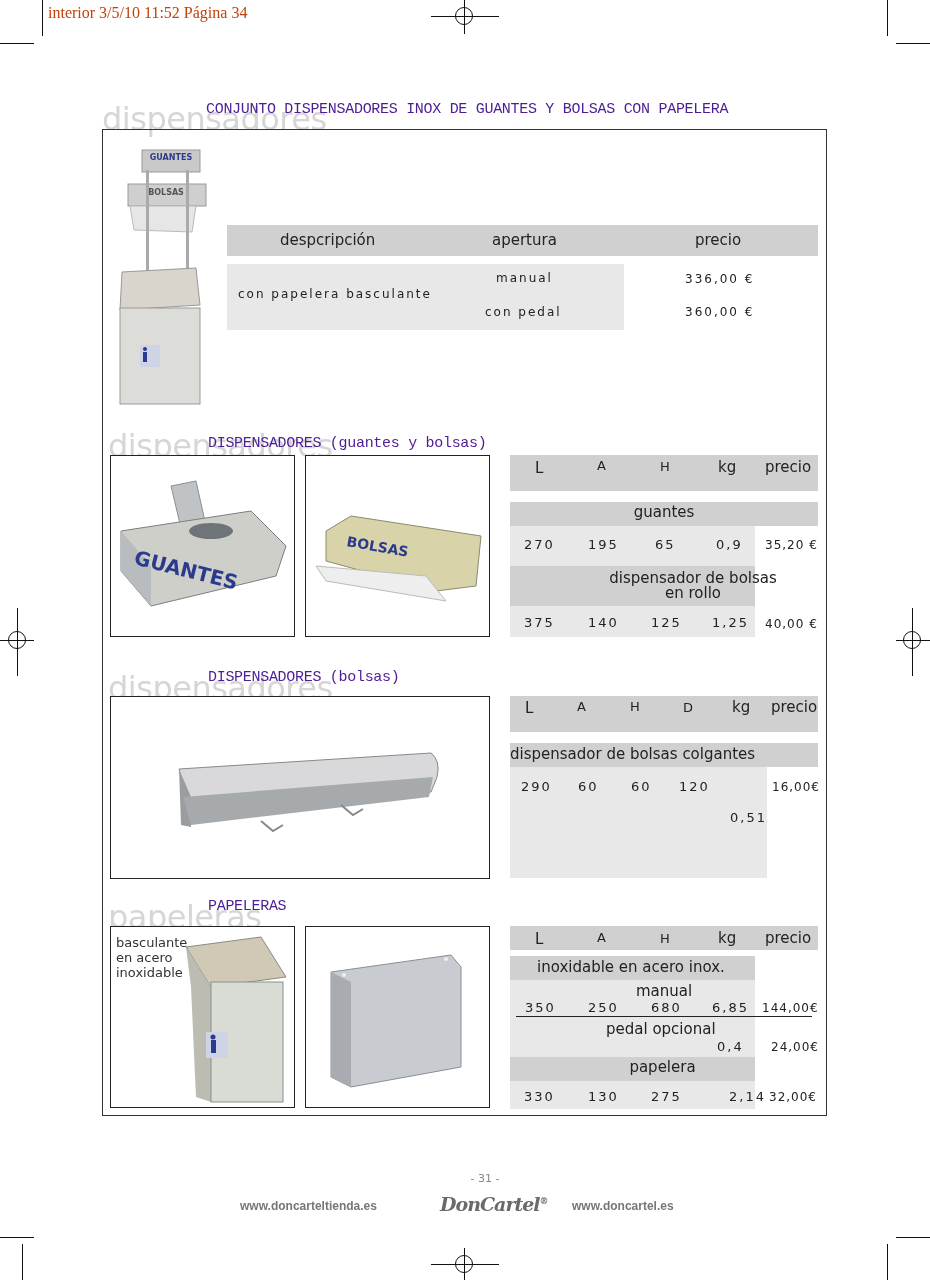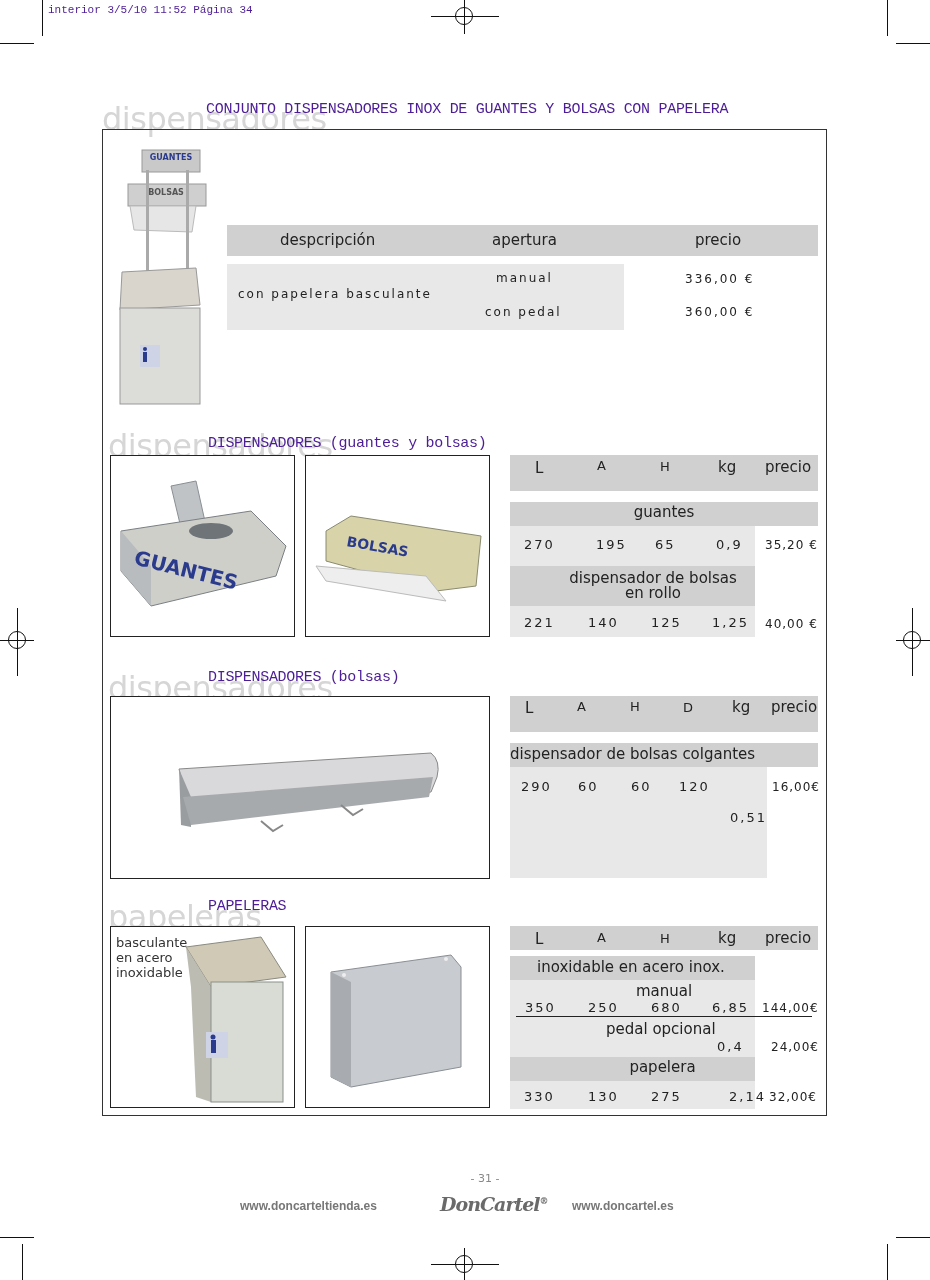--- a/index.html
+++ b/index.html
@@ -1,19 +1,19 @@
 <!DOCTYPE html>
 <html><head>
 <meta charset="utf-8">
 <style>
   html, body { margin:0; padding:0; }
   body { width:930px; height:1280px; position:relative; background:#ffffff; overflow:hidden;
          font-family:"DejaVu Sans", sans-serif; color:#222; }
   .abs { position:absolute; }
-  .slug { left:48px; top:4px; font-family:Liberation Mono, monospace; font-size:11px; color:#4c1d95; }
+  .slug { left:48px; top:4px; font-family:Liberation Serif, serif; font-size:16px; color:#c2410c; }
   .vline { position:absolute; width:1px; background:#111; }
   .hline { position:absolute; height:1px; background:#111; }
   .reg { position:absolute; width:16px; height:16px; border:1px solid #111; border-radius:50%; }
   .frame { left:102px; top:129px; width:723px; height:985px; border:1px solid #333; }
   .sec-title { font-family:Liberation Mono, monospace; font-size:15px; color:#4c1d95; letter-spacing:-0.3px; white-space:nowrap; }
   .wm { font-family:"DejaVu Sans", sans-serif; font-size:32px; color:#d6d6d6; letter-spacing:-0.5px; white-space:nowrap; }
   .gray-dark { background:#d0d0d0; }
   .gray-light { background:#e8e8e8; }
   .cell { position:absolute; font-size:13px; letter-spacing:2px; color:#222; white-space:nowrap; }
   .hdr { position:absolute; font-size:15px; color:#222; white-space:nowrap; }
@@ -113,32 +113,32 @@
 <div class="hdr" style="left:535px;top:459px;">L</div>
 <div class="hdr" style="left:597px;top:458px;font-size:13px;">A</div>
 <div class="hdr" style="left:660px;top:459px;font-size:13px;">H</div>
 <div class="hdr" style="left:718px;top:458px;">kg</div>
 <div class="hdr" style="left:765px;top:458px;">precio</div>
 
 <div class="abs gray-dark" style="left:510px;top:502px;width:308px;height:24px;"></div>
 <div class="hdr ctr" style="left:510px;top:503px;width:308px;">guantes</div>
 <div class="abs gray-light" style="left:510px;top:526px;width:245px;height:40px;"></div>
 <div class="cell" style="left:524px;top:537px;">270</div>
-<div class="cell" style="left:588px;top:537px;margin-left:8px;">195</div>
+<div class="cell" style="left:588px;top:537px;">195</div>
 <div class="cell" style="left:655px;top:537px;">65</div>
 <div class="cell" style="left:716px;top:537px;">0,9</div>
 <div class="cell" style="left:765px;top:538px;font-size:12px;letter-spacing:1px;">35,20 €</div>
 
 <div class="abs gray-dark" style="left:510px;top:566px;width:245px;height:40px;"></div>
-<div class="hdr ctr" style="left:510px;top:571px;width:286px;line-height:15px;">
+<div class="hdr ctr" style="left:510px;top:571px;width:286px;line-height:15px;padding-left:40px;">
   <div>dispensador de bolsas</div>
   <div>en rollo</div>
 </div>
 <div class="abs gray-light" style="left:510px;top:606px;width:245px;height:31px;"></div>
-<div class="cell" style="left:524px;top:615px;">221</div>
+<div class="cell" style="left:524px;top:615px;">375</div>
 <div class="cell" style="left:588px;top:615px;text-align:center;">140</div>
 <div class="cell" style="left:651px;top:615px;">125</div>
 <div class="cell" style="left:712px;top:615px;">1,25</div>
 <div class="cell" style="left:765px;top:617px;font-size:12px;letter-spacing:1px;">40,00 €</div>
 
 <div class="abs wm" style="left:108px;top:669px;">dispensadores</div>
 <div class="abs sec-title" style="left:208px;top:669px;">DISPENSADORES (bolsas)</div>
 
 <div class="photo" style="left:110px;top:696px;width:378px;height:181px;">
   <svg width="378" height="181" viewBox="0 0 378 181">

